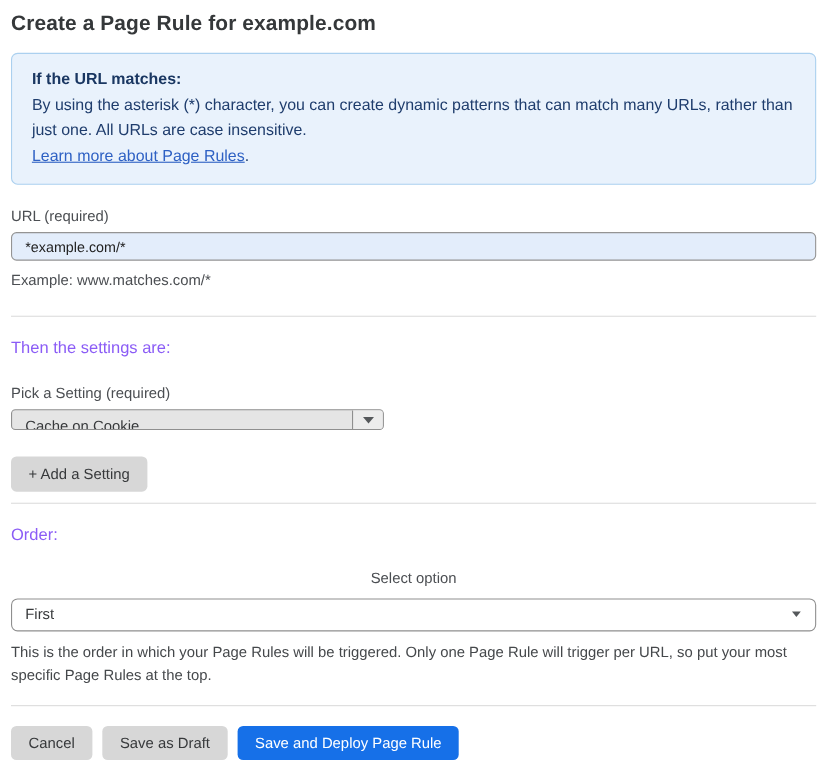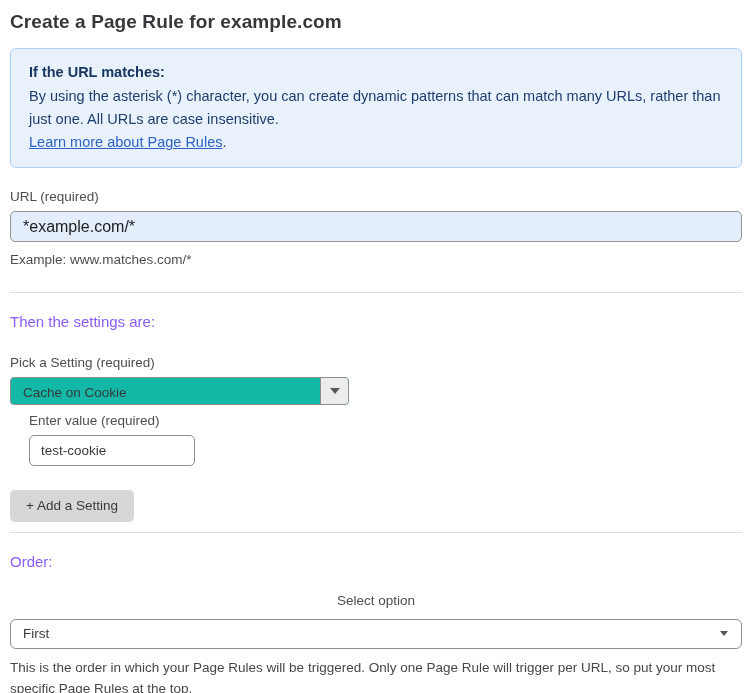--- a/index.html
+++ b/index.html
@@ -54,26 +54,26 @@
   .helper-text {
     font-size: 13.5px;
     color: #4b4e52;
     margin-top: 7px;
     line-height: 21px;
   }
   
   .url-input {
     display: block;
     width: 100%;
-    height: 31px;
+    height: 26px;
     background: #e3edfb;
     border: 1px solid #949494;
     border-radius: 5px;
     padding: 0 12px;
-    font-size: 16px;
+    font-size: 13px;
     color: #222;
     font-family: "Liberation Sans", "DejaVu Sans", sans-serif;
     outline: none;
   }
   .divider {
     border: none;
     border-top: 1px solid #dcdcdc;
     margin: 22px 0 0 0;
   }
   .section-heading {
@@ -86,24 +86,24 @@
   .settings-row {
     display: flex;
     align-items: flex-start;
     margin-top: 25px;
     flex-direction: column;
   }
   .setting-col { width: 339px; }
   .value-col { width: 166px; margin-left: 19px; margin-top: 8px; }
   .setting-select {
     display: flex;
-    height: 28px;
+    height: 19px;
     border: 1px solid #8f8f8f;
     border-radius: 4px;
-    background: #14b8a6;
+    background: #e5e5e5;
     overflow: hidden;
     cursor: pointer;
   }
   .setting-select .select-text {
     flex: 1;
     font-size: 13.5px;
     color: #37393b;
     line-height: 29px;
     padding-left: 12px;
   }
@@ -221,24 +221,20 @@
   <div class="settings-row">
     <div class="setting-col">
       <div class="field-label">Pick a Setting (required)</div>
       <div class="setting-select">
         <div class="select-text">Cache on Cookie</div>
         <div class="select-arrow-btn">
           <span class="caret-down"></span>
         </div>
       </div>
     </div>
-    <div class="value-col">
-      <div class="field-label">Enter value (required)</div>
-      <input type="text" class="value-input" value="test-cookie" style="">
-    </div>
   </div>
 
   <button class="btn btn-gray add-setting-btn">+ Add a Setting</button>
 
   <hr class="divider" style="margin-top:10px;">
 
   <div class="section-heading">Order:</div>
 
   <div class="field-label mt-label">Select option</div>
   <div class="order-select">

